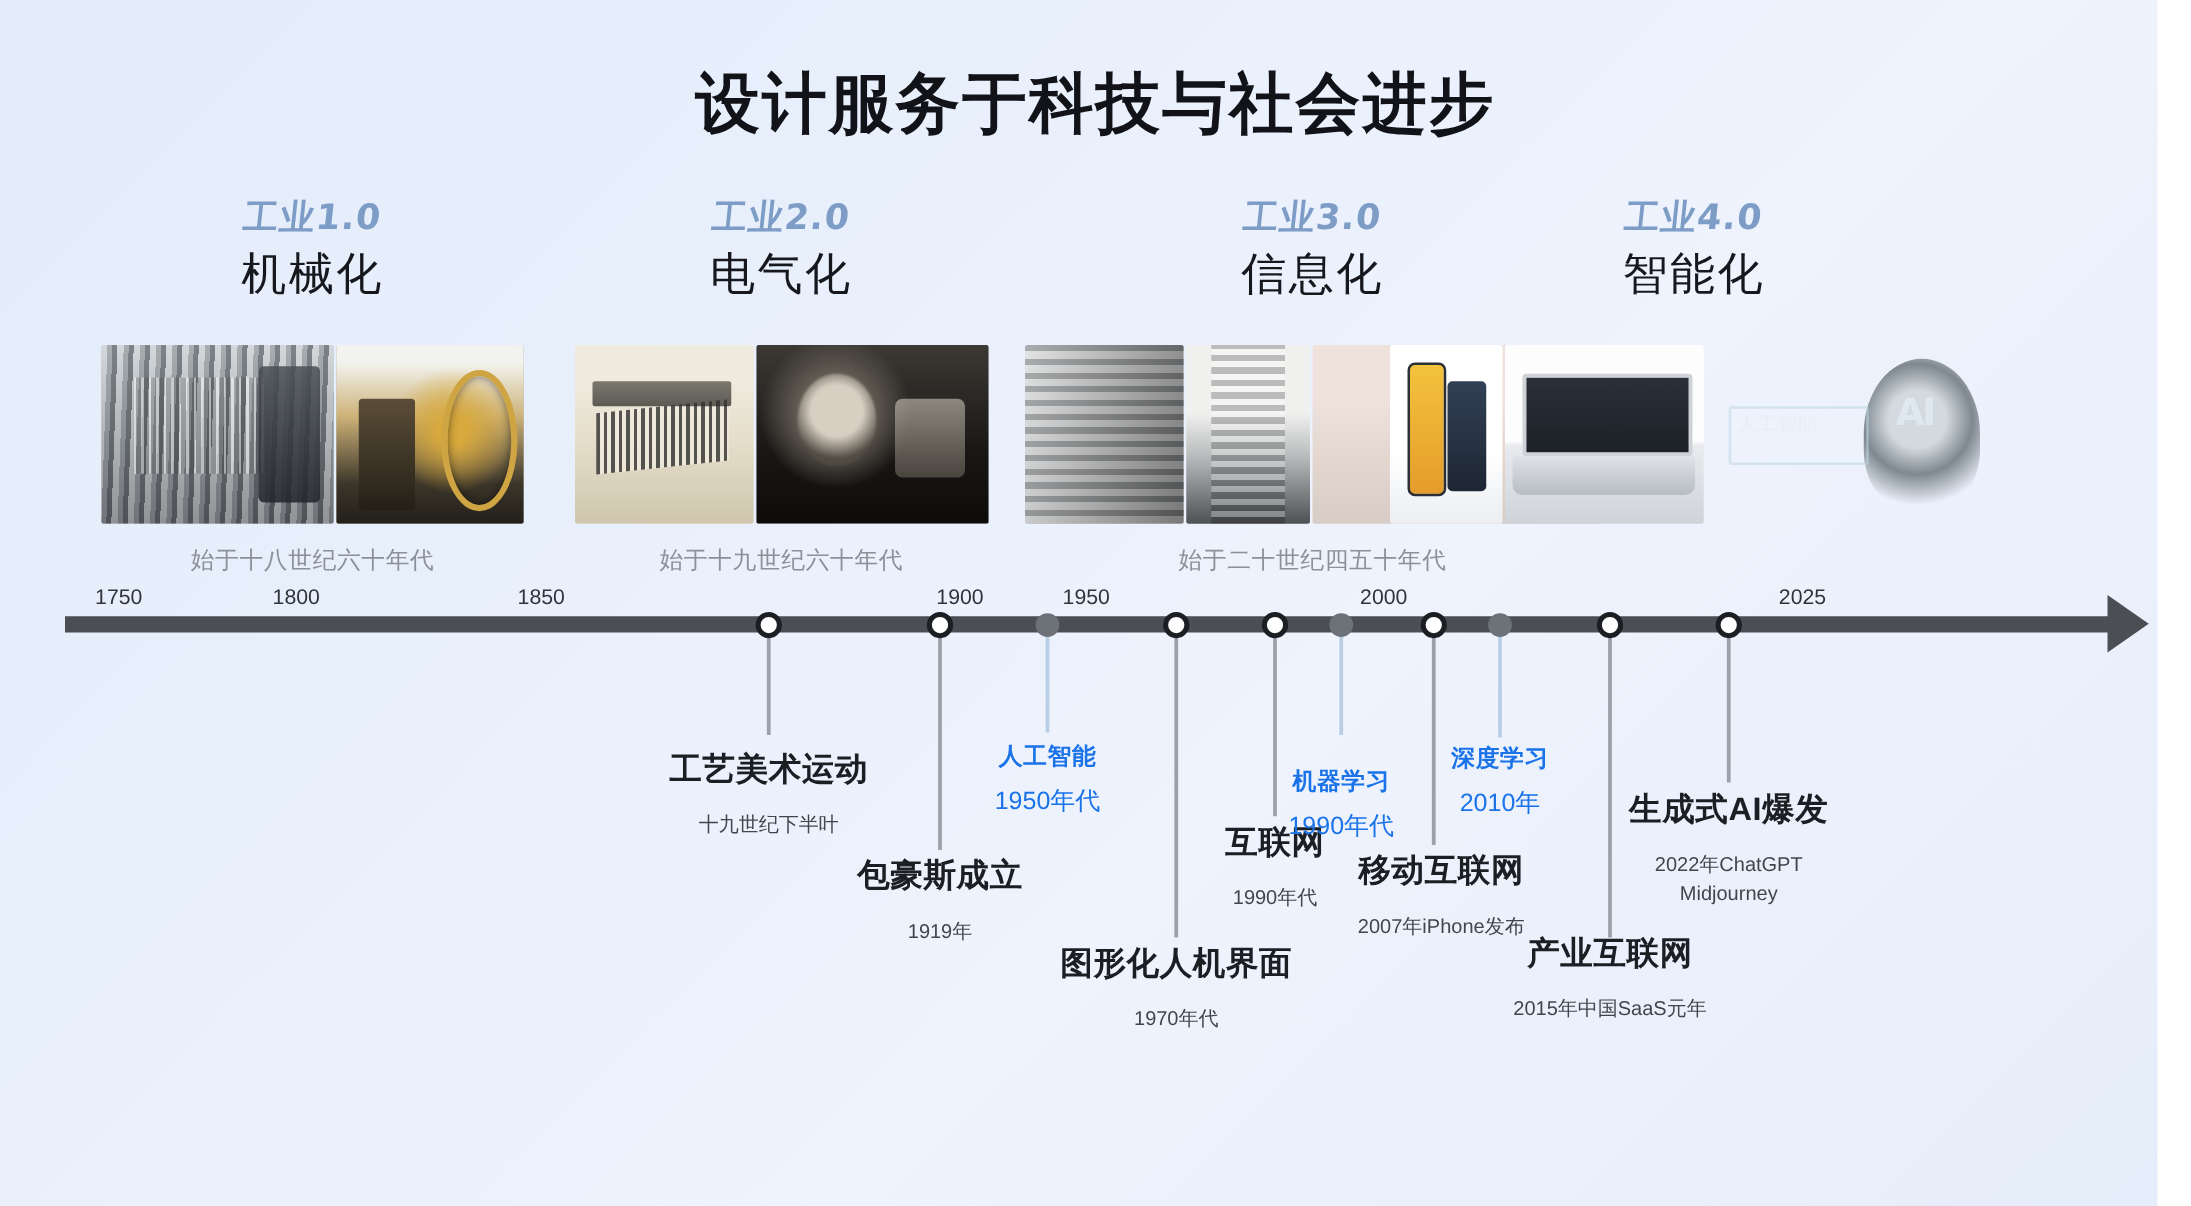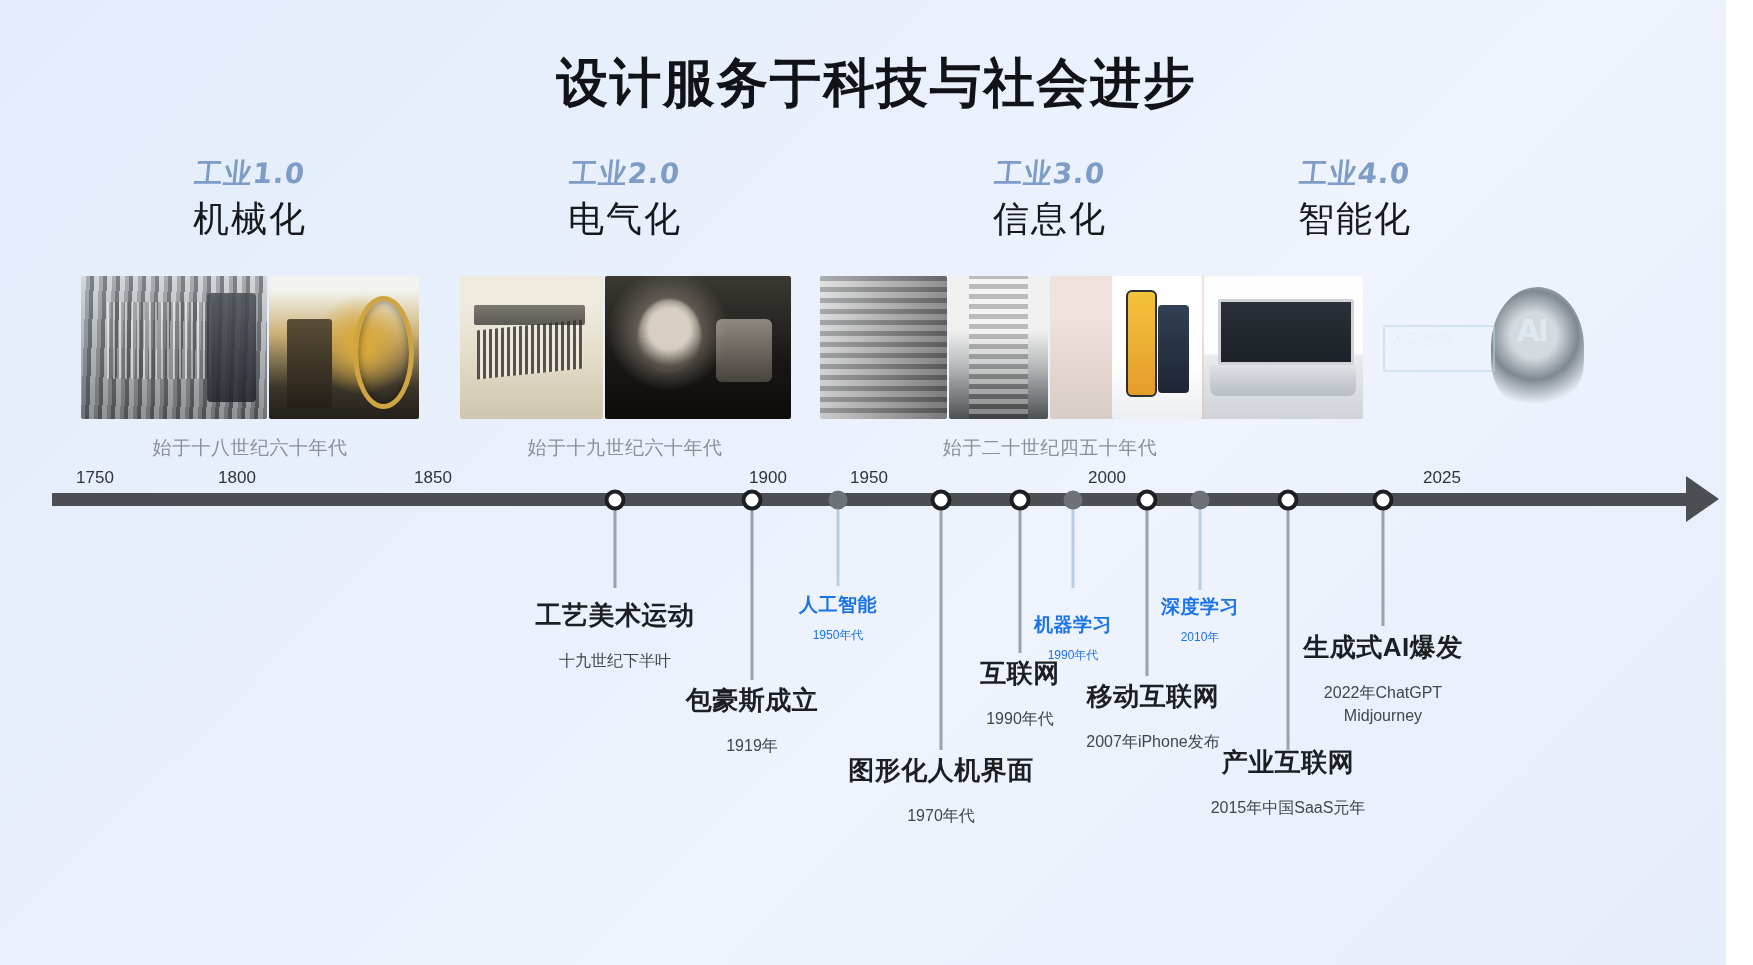--- a/index.html
+++ b/index.html
@@ -278,21 +278,21 @@
     display: block;
   }
   .evt-sub {
     margin-top: 16px;
     font-size: 16px;
     color: #42464c;
     display: block;
     line-height: 1.45;
   }
   .evt.ai .evt-title { color: #1a73e8; font-size: 19px; font-weight: 600; }
-  .evt.ai .evt-sub   { color: #1a73e8; font-size: 12px; margin-top: 9px; }
+  .evt.ai .evt-sub   { color: #1a73e8; font-size: 20px; margin-top: 9px; }
 </style>
 </head>
 <body>
 
 <div id="page">
 
   <div id="title">设计服务于科技与社会进步</div>
 
   <div class="era" style="left:75px; width:350px;">
     <span class="era-num">工业1.0</span>

